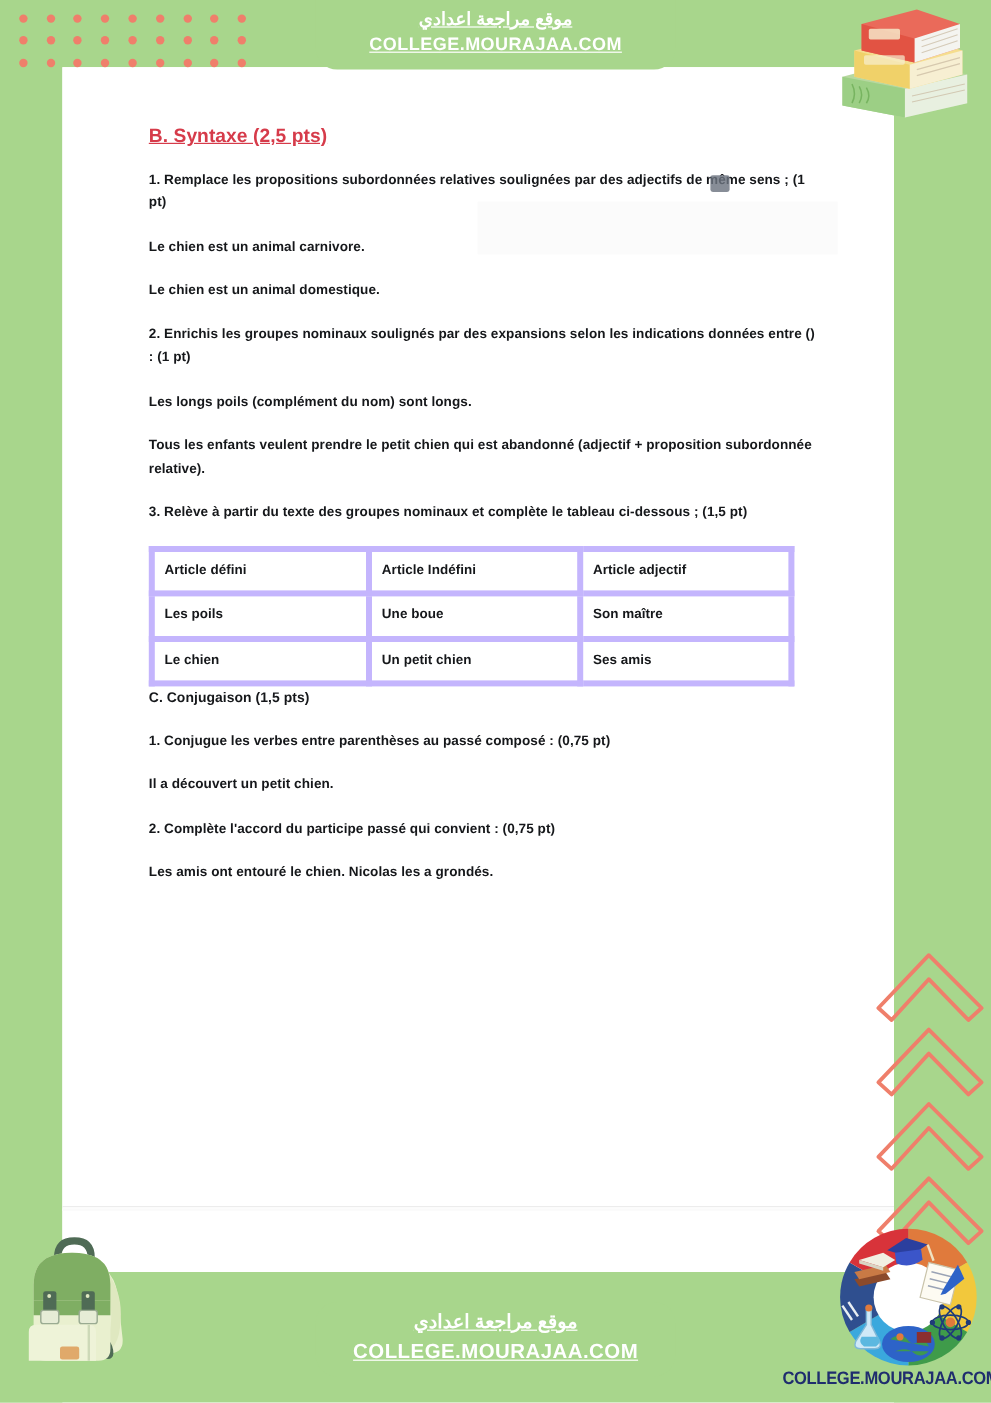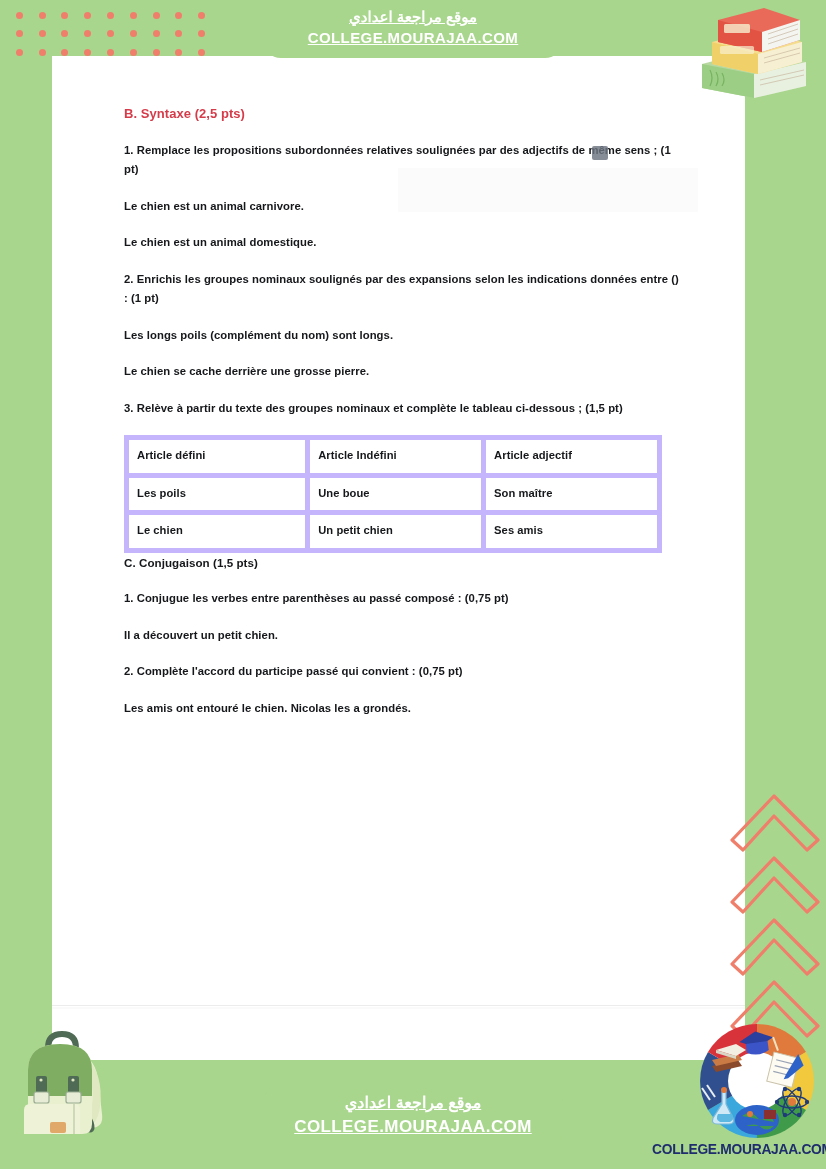--- a/index.html
+++ b/index.html
@@ -124,23 +124,24 @@
     width: 560px;
     color: #15171a;
     font-size: 11.3px;
     line-height: 19.5px;
     font-weight: bold;
     letter-spacing: .05px;
   }
   .doc p { margin: 0 0 17px 0; }
   .sec-title {
     color: #d63b4a;
-    font-size: 13px;
+    font-size: 16px;
     font-weight: bold;
     margin: 0 0 22px 0;
+    text-decoration: underline;
   }
   .sec-title-dark {
     color: #15171a;
     font-size: 11.6px;
     font-weight: bold;
     margin: 28px 0 20px 0;
   }
   .gap-before { margin-top: 26px; }
   .tight { margin-bottom: 16px; }
 
@@ -250,21 +251,21 @@
   <div class="doc">
 
     <p class="sec-title">B. Syntaxe (2,5 pts)</p>
 
     <p>1. Remplace les propositions subordonnées relatives soulignées par des adjectifs de même sens ; (1 pt)</p>
     <p>Le chien est un animal carnivore.</p>
     <p>Le chien est un animal domestique.</p>
 
     <p class="gap-before">2. Enrichis les groupes nominaux soulignés par des expansions selon les indications données entre () : (1 pt)</p>
     <p>Les longs poils (complément du nom) sont longs.</p>
-    <p>Le chien se cache derrière une grosse pierre.</p>
+    <p>Tous les enfants veulent prendre le petit chien qui est abandonné (adjectif + proposition subordonnée relative).</p>
 
     <p class="gap-before tight">3. Relève à partir du texte des groupes nominaux et complète le tableau ci-dessous ; (1,5 pt)</p>
 
     <table class="gn">
       <colgroup>
           <col class="c1">
           <col class="c2">
           <col class="c3">
         </colgroup>
       <tbody>

